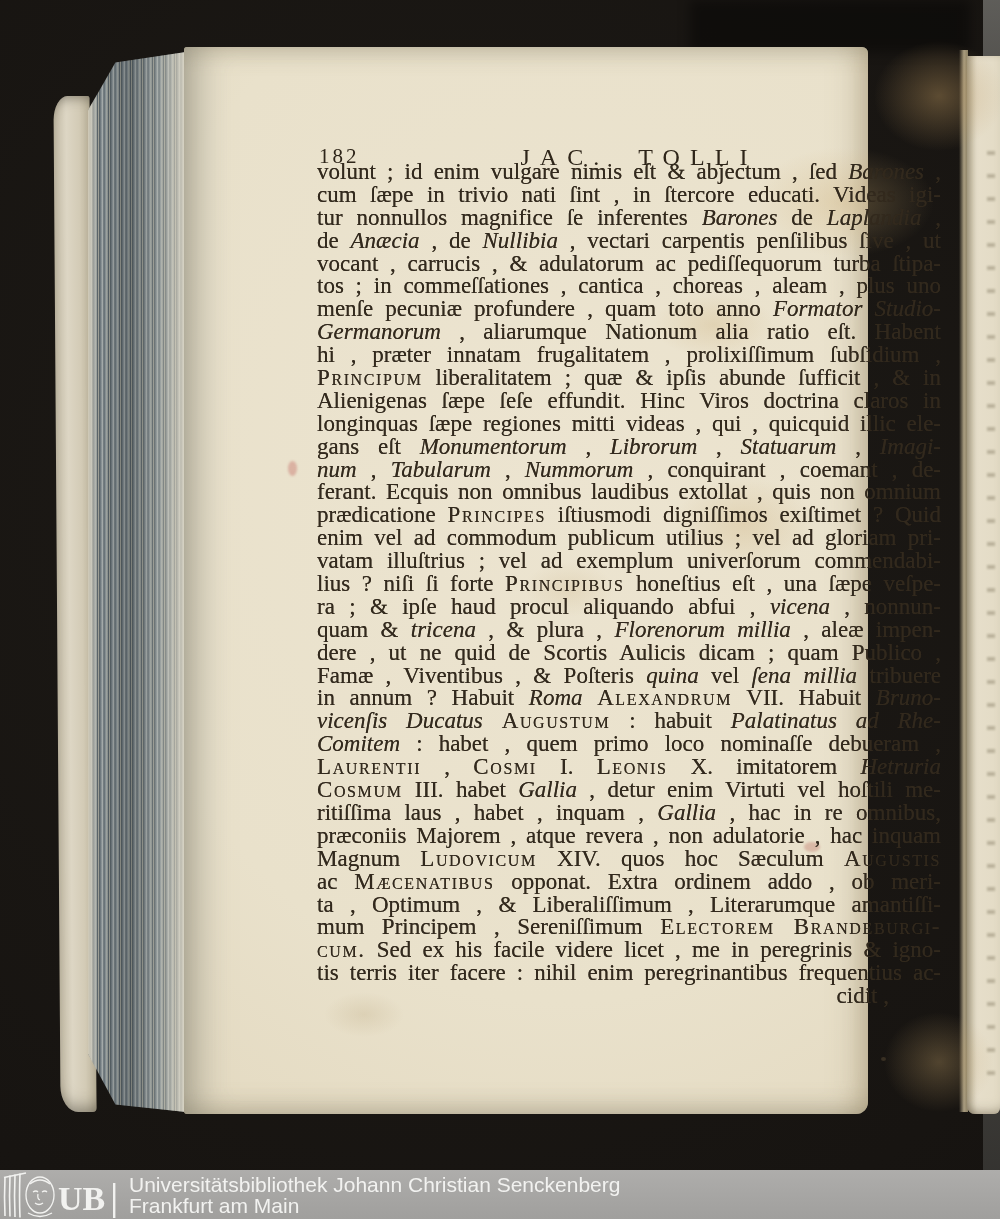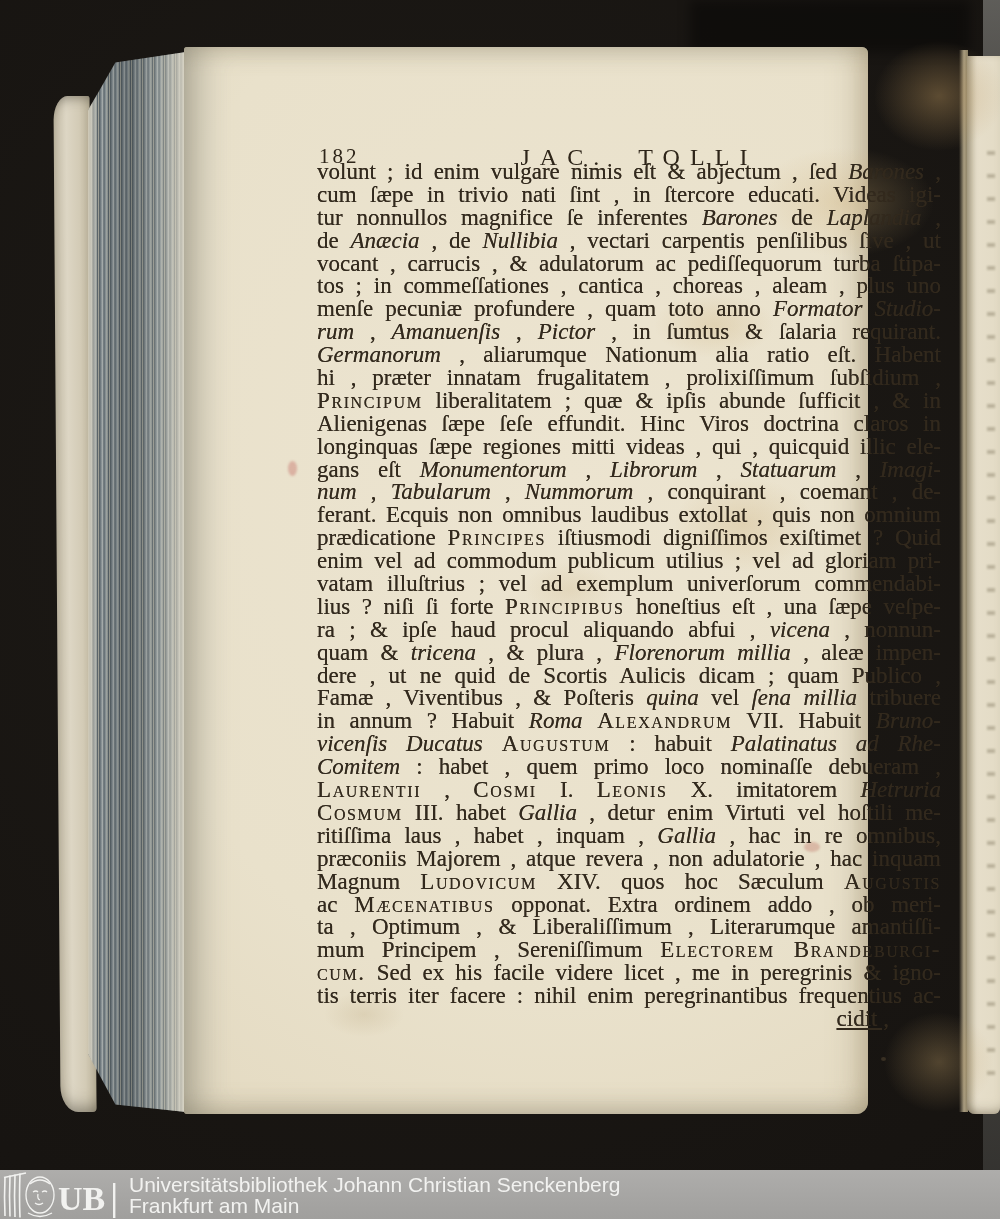--- a/index.html
+++ b/index.html
@@ -53,21 +53,21 @@
   .st10{left:620px;top:795px;width:16px;height:10px;background:rgba(190,110,95,.35);filter:blur(1px);}
   
   .page-head{position:absolute;left:135px;top:74px;width:622px;height:52px;color:#2e2519;}
   .page-number{position:absolute;left:0;bottom:4px;font-size:21px;letter-spacing:3px;}
   .running-title{position:absolute;left:110px;bottom:2px;width:420px;text-align:center;
                  font-size:24px;letter-spacing:.42em;word-spacing:.55em;}
   
   .text-block{position:absolute;left:133px;top:114px;width:624px;color:#32291d;
               font-size:23px;text-shadow:0 0 .5px rgba(50,41,29,.8);}
   .line{height:22.9px;line-height:22.9px;text-align:justify;text-align-last:justify;}
-  .line.right{text-align:left;text-align-last:right;padding-right:52px;text-decoration:underline;}
+  .line.right{text-align:left;text-align-last:right;padding-right:52px;}
   .seg-i{font-style:italic;}
   .seg-sc{font-variant:small-caps;letter-spacing:.07em;}
   
   .footer{position:absolute;left:0;top:1170px;width:1000px;height:57px;
           background:linear-gradient(180deg,#aeadab 0%,#a5a4a2 55%,#9e9d9b 100%);
           font-family:"Liberation Sans",sans-serif;}
   .footer-text{position:absolute;left:129px;top:4px;color:#f2f2f0;font-size:21px;line-height:21px;}
   .logo{position:absolute;left:0;top:0;}
 </style>
 </head>
@@ -102,21 +102,20 @@
     </div>
 
     <div class="text-block" id="text-block">
         <div class="line"><span class="seg-r">volunt ; id enim vulgare nimis eſt &amp; abjectum , ſed </span><span class="seg-i">Barones</span><span class="seg-r"> ,</span></div>
         <div class="line"><span class="seg-r">cum ſæpe in trivio nati ſint , in ſtercore educati. Videas igi-</span></div>
         <div class="line"><span class="seg-r">tur nonnullos magnifice ſe inferentes </span><span class="seg-i">Barones</span><span class="seg-r"> de </span><span class="seg-i">Laplandia</span><span class="seg-r"> ,</span></div>
         <div class="line"><span class="seg-r">de </span><span class="seg-i">Anæcia</span><span class="seg-r"> , de </span><span class="seg-i">Nullibia</span><span class="seg-r"> , vectari carpentis penſilibus ſive , ut</span></div>
         <div class="line"><span class="seg-r">vocant , carrucis , &amp; adulatorum ac pediſſequorum turba ſtipa-</span></div>
         <div class="line"><span class="seg-r">tos ; in commeſſationes , cantica , choreas , aleam , plus uno</span></div>
         <div class="line"><span class="seg-r">menſe pecuniæ profundere , quam toto anno </span><span class="seg-i">Formator Studio-</span></div>
-        <div class="line"><span class="seg-i">rum</span><span class="seg-r"> , </span><span class="seg-i">Amanuenſis</span><span class="seg-r"> , </span><span class="seg-i">Pictor</span><span class="seg-r"> , in ſumtus &amp; ſalaria requirant.</span></div>
         <div class="line"><span class="seg-i">Germanorum</span><span class="seg-r"> , aliarumque Nationum alia ratio eſt. Habent</span></div>
         <div class="line"><span class="seg-r">hi , præter innatam frugalitatem , prolixiſſimum ſubſidium ,</span></div>
         <div class="line"><span class="seg-sc">Principum</span><span class="seg-r"> liberalitatem ; quæ &amp; ipſis abunde ſufficit , &amp; in</span></div>
         <div class="line"><span class="seg-r">Alienigenas ſæpe ſeſe effundit. Hinc Viros doctrina claros in</span></div>
         <div class="line"><span class="seg-r">longinquas ſæpe regiones mitti videas , qui , quicquid illic ele-</span></div>
         <div class="line"><span class="seg-r">gans eſt </span><span class="seg-i">Monumentorum</span><span class="seg-r"> , </span><span class="seg-i">Librorum</span><span class="seg-r"> , </span><span class="seg-i">Statuarum</span><span class="seg-r"> , </span><span class="seg-i">Imagi-</span></div>
         <div class="line"><span class="seg-i">num</span><span class="seg-r"> , </span><span class="seg-i">Tabularum</span><span class="seg-r"> , </span><span class="seg-i">Nummorum</span><span class="seg-r"> , conquirant , coemant , de-</span></div>
         <div class="line"><span class="seg-r">ferant. Ecquis non omnibus laudibus extollat , quis non omnium</span></div>
         <div class="line"><span class="seg-r">prædicatione </span><span class="seg-sc">Principes</span><span class="seg-r"> iſtiusmodi digniſſimos exiſtimet ? Quid</span></div>
         <div class="line"><span class="seg-r">enim vel ad commodum publicum utilius ; vel ad gloriam pri-</span></div>

